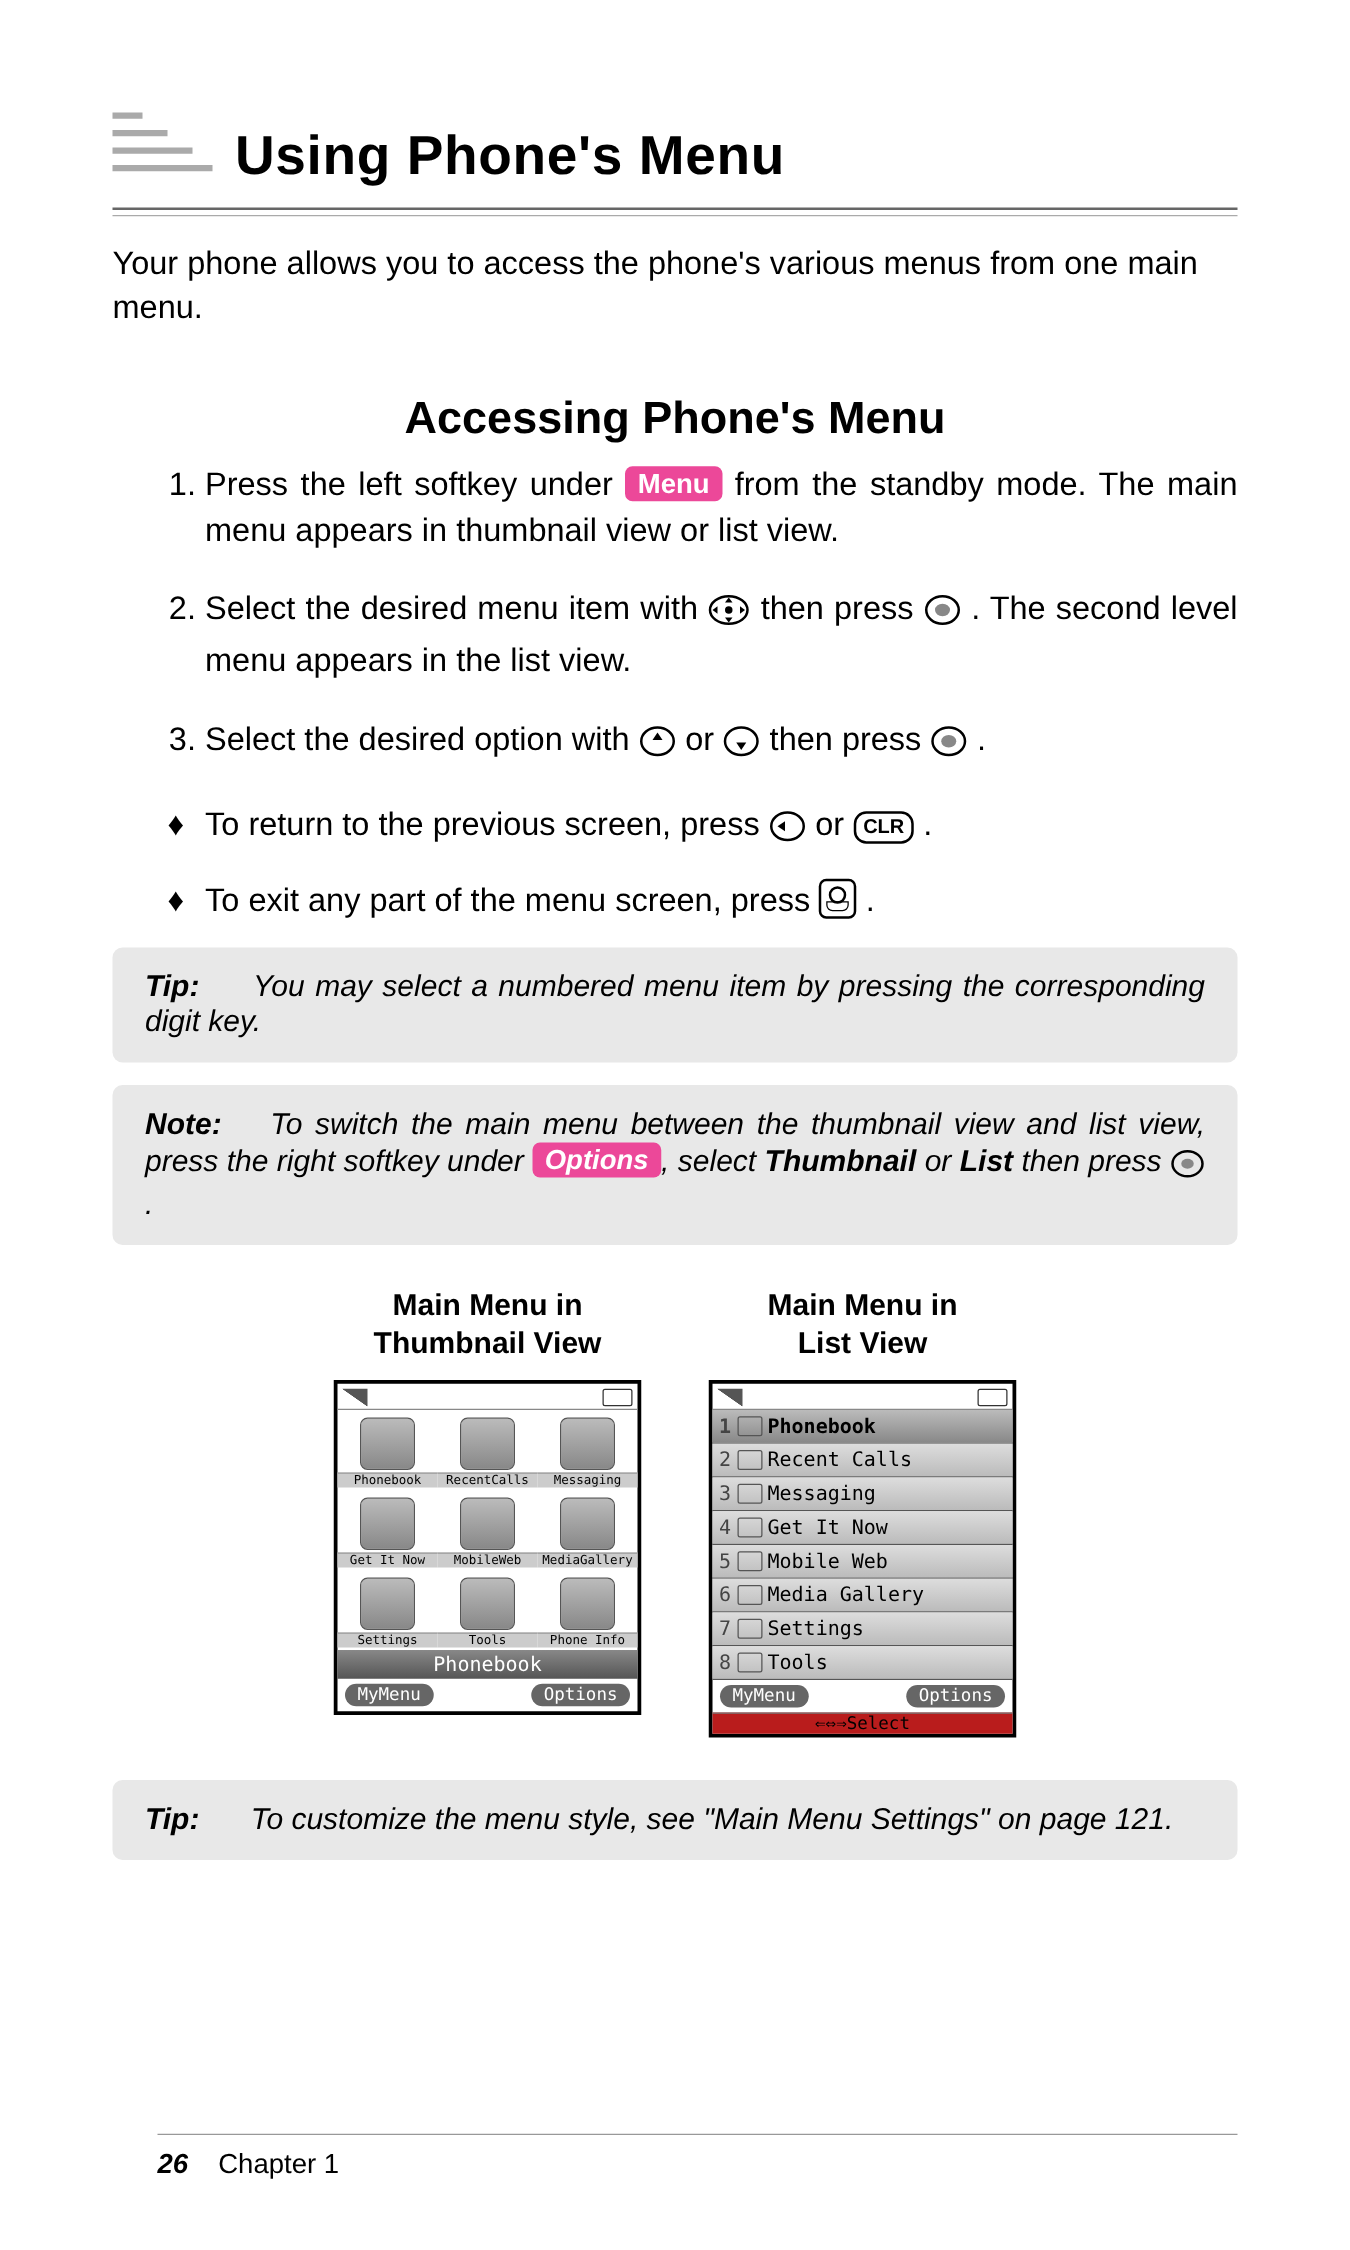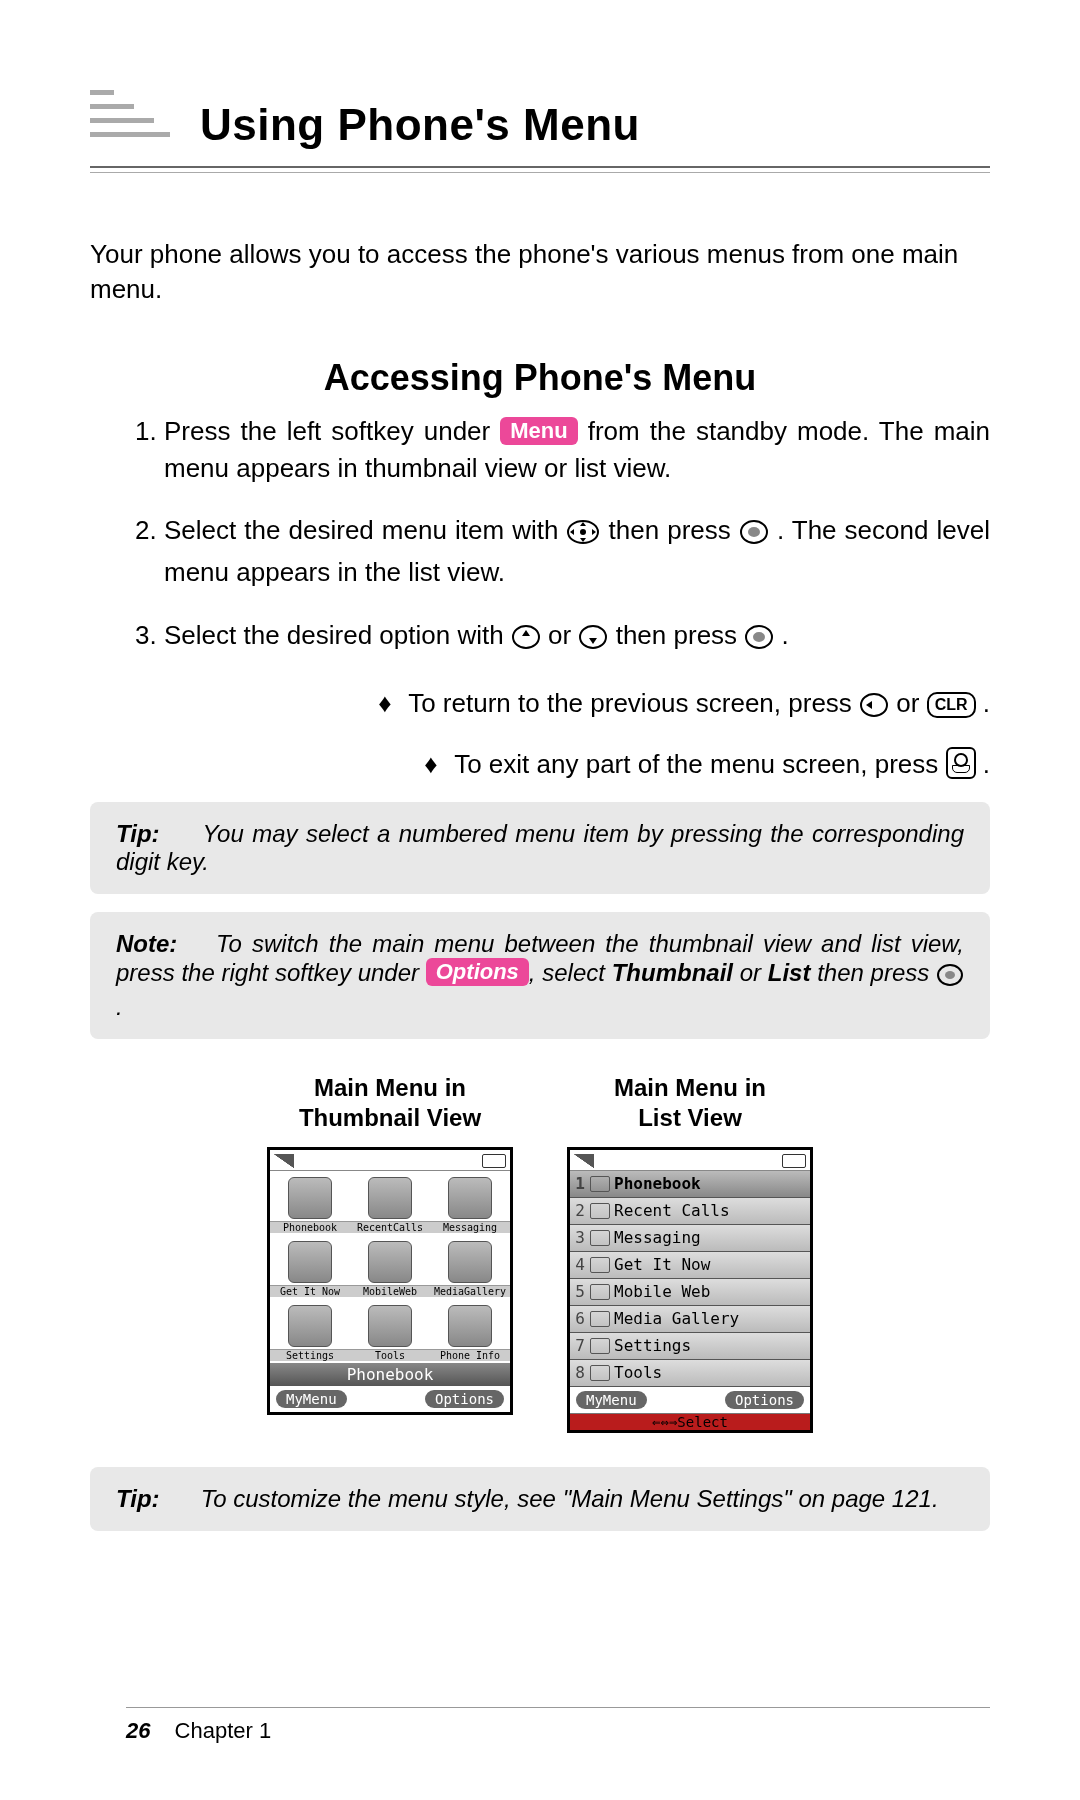--- a/index.html
+++ b/index.html
@@ -1,34 +1,34 @@
 <!DOCTYPE html>
 <html><head>
 <meta charset="utf-8">
 <style>
   html,body { margin:0; padding:0; background:#fff; font-family:Helvetica,Arial,sans-serif; color:#000; }
   .page { width:1080px; min-height:1800px; margin:0 auto; position:relative; padding:90px 90px 60px 90px; box-sizing:border-box; }
 
   
-  .header-row { display:flex; align-items:center; gap:30px; }
+  .header-row { display:flex; align-items:center; gap:18px; }
   .ornament { width:80px; height:70px; }
   .ornament .bar { height:5px; background:#aaa; margin-bottom:9px; }
   .ornament .b1 { width:30%; }
   .ornament .b2 { width:55%; }
   .ornament .b3 { width:80%; }
   .ornament .b4 { width:100%; }
   .chapter-title { font-size:44px; font-weight:bold; letter-spacing:0.5px; }
   .double-rule { margin-top:6px; border-top:2px solid #666; border-bottom:1px solid #aaa; height:4px; }
 
   
-  .intro { font-size:26px; line-height:1.35; margin-top:64px; }
+  .intro { font-size:26px; line-height:1.35; margin-top:20px; }
   h2.section { font-size:36px; font-weight:bold; margin:50px 0 14px 0;text-align:center; }
   ol.steps { font-size:26px; line-height:1.4; padding-left:74px; margin:0; }
   ol.steps li { margin-bottom:26px; text-align:justify; }
-  ul.bullets { list-style:none; font-size:26px; line-height:1.4; padding-left:44px; margin:0 0 20px 0;text-align:right;}
+  ul.bullets { list-style:none; font-size:26px; line-height:1.4; padding-left:44px; margin:0 0 20px 0;}
   ul.bullets li { margin-bottom:18px; }
   ul.bullets li::before { content:"\2666"; margin-right:10px; }
 
   
   .key-box { display:inline-block; background:#ec4899; color:#fff; border-radius:6px; padding:0 10px; font-weight:bold; font-size:22px; line-height:28px; vertical-align:2px; }
   .key-circ { display:inline-block; vertical-align:-6px; }
   .key-rrect { display:inline-block; border:2px solid #000; border-radius:10px; padding:0 6px; font-size:16px; font-weight:bold; line-height:22px; vertical-align:2px; }
   .key-power { display:inline-block; border:2px solid #000; border-radius:6px; width:26px; height:28px; position:relative; vertical-align:-6px;}
   .key-power::before { content:""; position:absolute; left:50%; top:4px; width:10px; height:10px; border:2px solid #000; border-radius:50%; transform:translateX(-50%);}
   .key-power::after  { content:""; position:absolute; left:4px; right:4px; bottom:4px; height:6px; border:1px solid #000; border-radius:0 0 5px 5px;}

